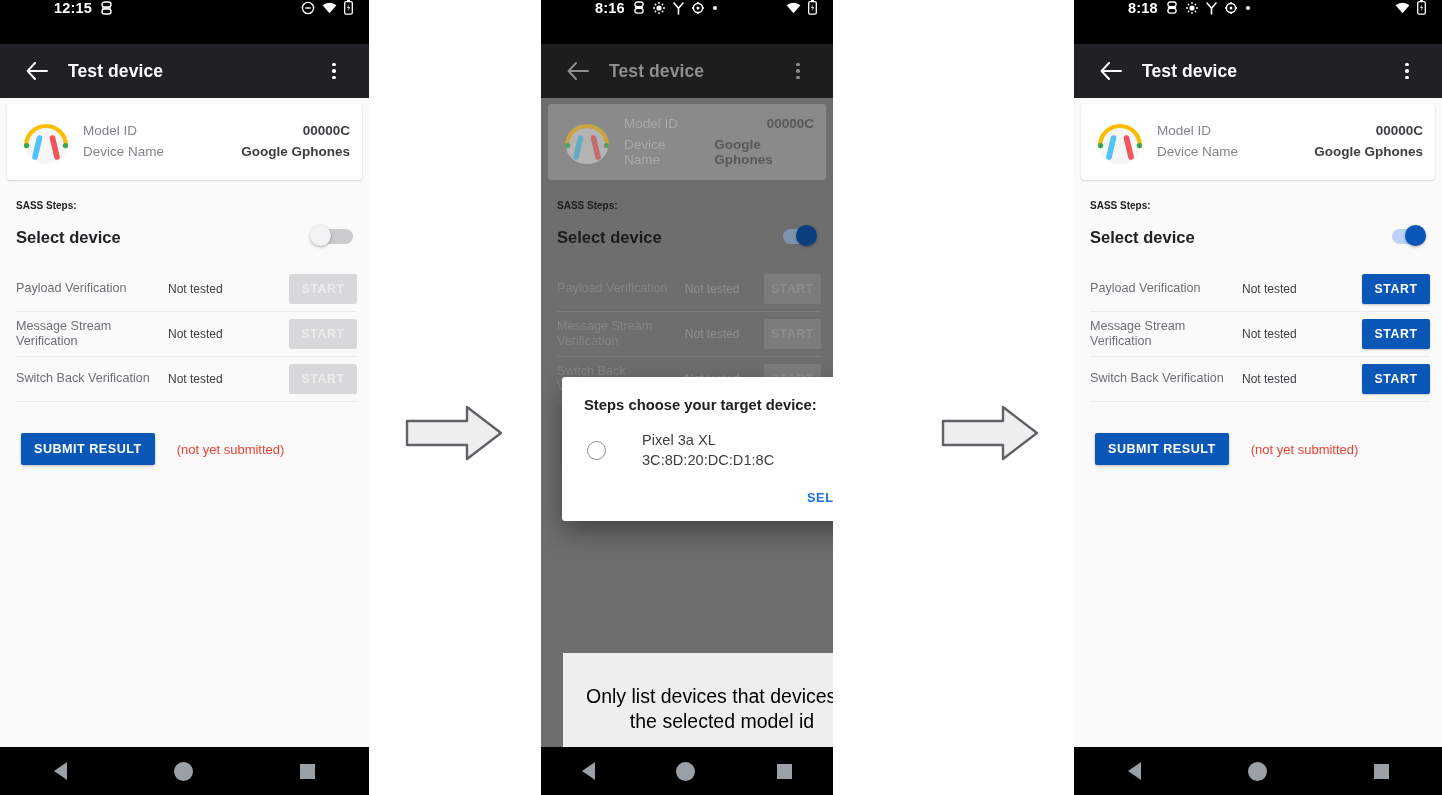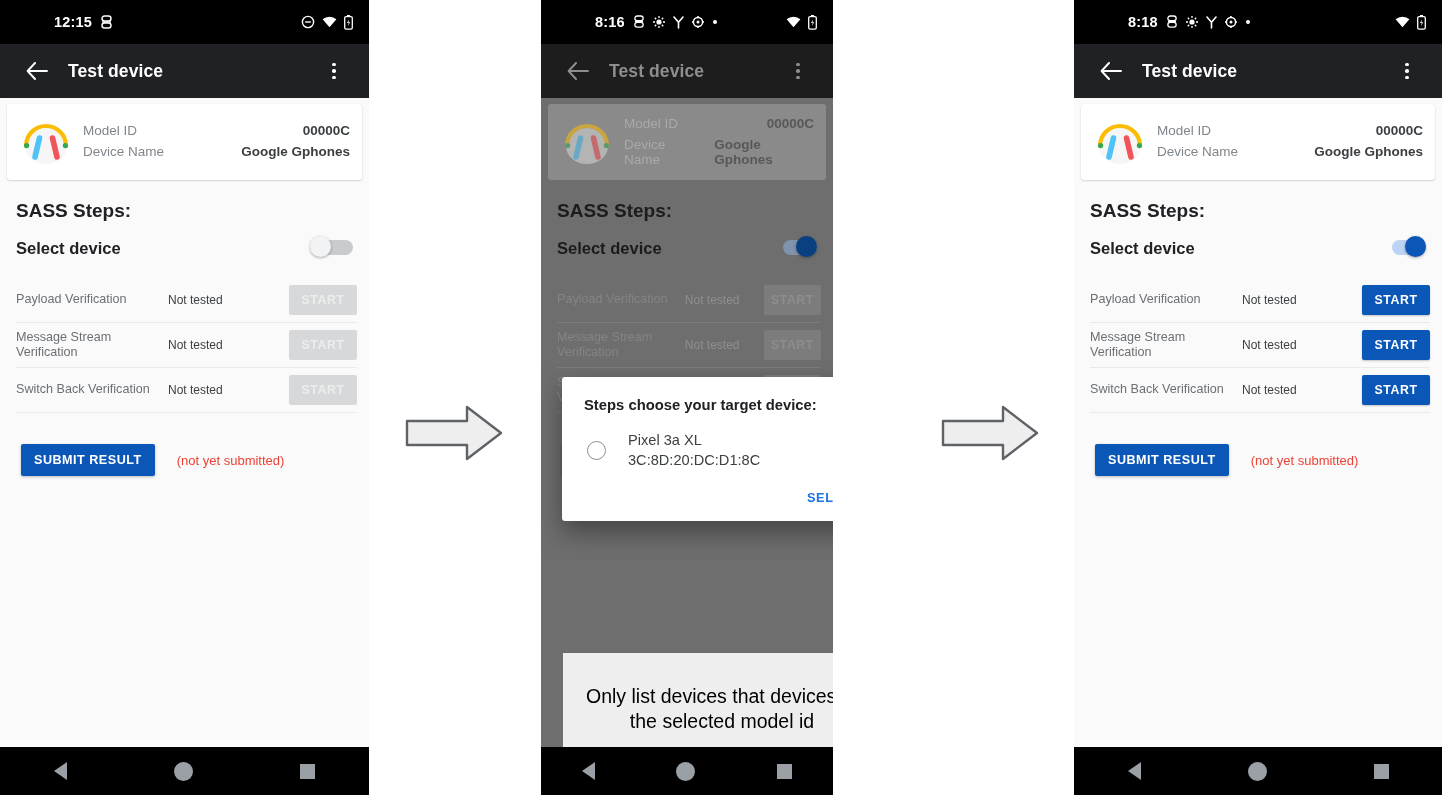--- a/index.html
+++ b/index.html
@@ -18,21 +18,21 @@
     display: flex; flex-direction: column;
     overflow: hidden;
   }
   .phone.p1 { left: 0px;    width: 369px; }
   .phone.p2 { left: 541px;  width: 292px; }
   .phone.p3 { left: 1074px; width: 368px; }
 
   
   .statusbar {
     height: 44px; background: #000; color: #fff;
-    display: flex; align-items: center;
+    display: flex; align-items: flex-start;
     padding: 0 16px; flex: none;
   }
   .sb-left { display: flex; align-items: center; gap: 8px; margin-left: 38px; }
   .sb-time { font-size: 14.5px; font-weight: 700; letter-spacing: .2px; }
   .sb-right { margin-left: auto; display: flex; align-items: center; gap: 7px; }
   .sb-ic { display: inline-flex; align-items: center; justify-content: center; }
 
   
   .appbar {
     height: 54px; background: #202124; color: #fff;
@@ -55,21 +55,21 @@
     display: flex; align-items: center; padding: 10px 12px 12px 8px;
     height: 76px;
   }
   .device-icon { width: 62px; height: 56px; flex: none; display:flex; align-items:center; justify-content:center; }
   .device-rows { flex: 1 1 auto; display: flex; flex-direction: column; gap: 6px; padding-left: 6px; }
   .device-row { display: flex; align-items: baseline; gap: 16px; }
   .device-row .k { font-size: 13.5px; color: #80868b; }
   .device-row .v { margin-left: auto; font-size: 13.5px; font-weight: 700; color: #3c4043; }
 
   
-  .steps-title { font-size: 19px; font-weight: 700; color: #202124; padding: 20px 0 0 16px; }
+  .steps-title { font-size: 10px; font-weight: 700; color: #202124; padding: 20px 0 0 16px; }
   .select-row { display: flex; align-items: center; padding: 14px 16px 0 16px; }
   .select-row .lbl { font-size: 16.5px; font-weight: 700; color: #202124; }
 
   
   .toggle { margin-left: auto; position: relative; width: 46px; height: 24px; }
   .toggle .track { position: absolute; right: 0; top: 4px; width: 34px; height: 15px; border-radius: 8px; }
   .toggle .thumb { position: absolute; top: 0; width: 21px; height: 21px; border-radius: 50%;
                    box-shadow: 0 1px 3px rgba(0,0,0,.32); }
   .toggle.off .track { background: #c9cbcd; }
   .toggle.off .thumb { left: 3px; background: #f1f3f4; }
@@ -107,21 +107,21 @@
   .nav-home { width: 19px; height: 19px; border-radius: 50%; border: 2px solid #9aa0a6; background: #9aa0a6; }
   .nav-recent { width: 15px; height: 15px; background: #9aa0a6; }
   .dialog {
     position: absolute; z-index: 6; left: 21px; top: 279px; width: 321px;
     background: #fff; border-radius: 3px; box-shadow: 0 11px 26px rgba(0,0,0,.38);
     padding: 20px 22px 8px 22px;
   }
   .dialog .dtitle { font-size: 14.8px; font-weight: 700; color: #202124; }
   .dialog .option { display: flex; align-items: center; margin-top: 18px; padding-left: 3px; }
   .radio { width: 19px; height: 19px; border-radius: 50%; border: 1.6px solid #8b9096; flex: none; }
-  .dialog .otext { margin-left: 22px; font-size: 14.6px; color: #3c4043; line-height: 1.34; }
+  .dialog .otext { margin-left: 36px; font-size: 14.6px; color: #3c4043; line-height: 1.34; }
   .dialog .dactions { display: flex; justify-content: flex-end; padding: 20px 0 8px 0; }
   .dialog .dselect { font-size: 12.8px; font-weight: 700; letter-spacing: .6px; color: #1a73e8; }
 
   
   .callout {
     position: absolute; z-index: 7; left: 22px; top: 555px; width: 318px; height: 112px;
     background: #eeeeee; display: flex; align-items: center; justify-content: center;
     text-align: center; font-size: 19.5px; color: #000; line-height: 1.3; padding: 4px 10px;
   }
 

